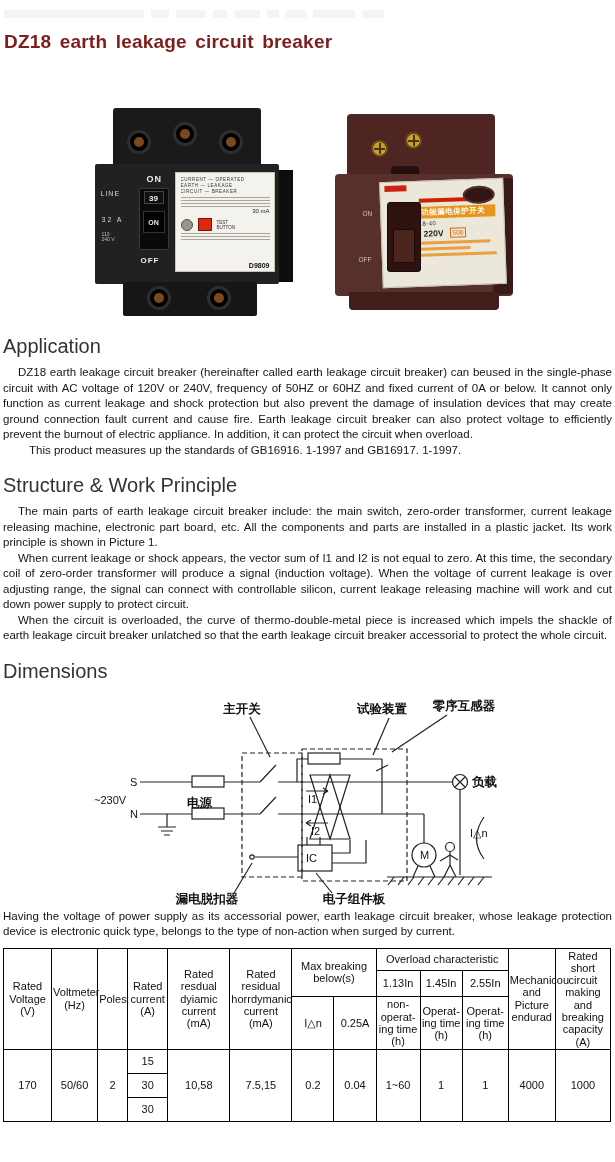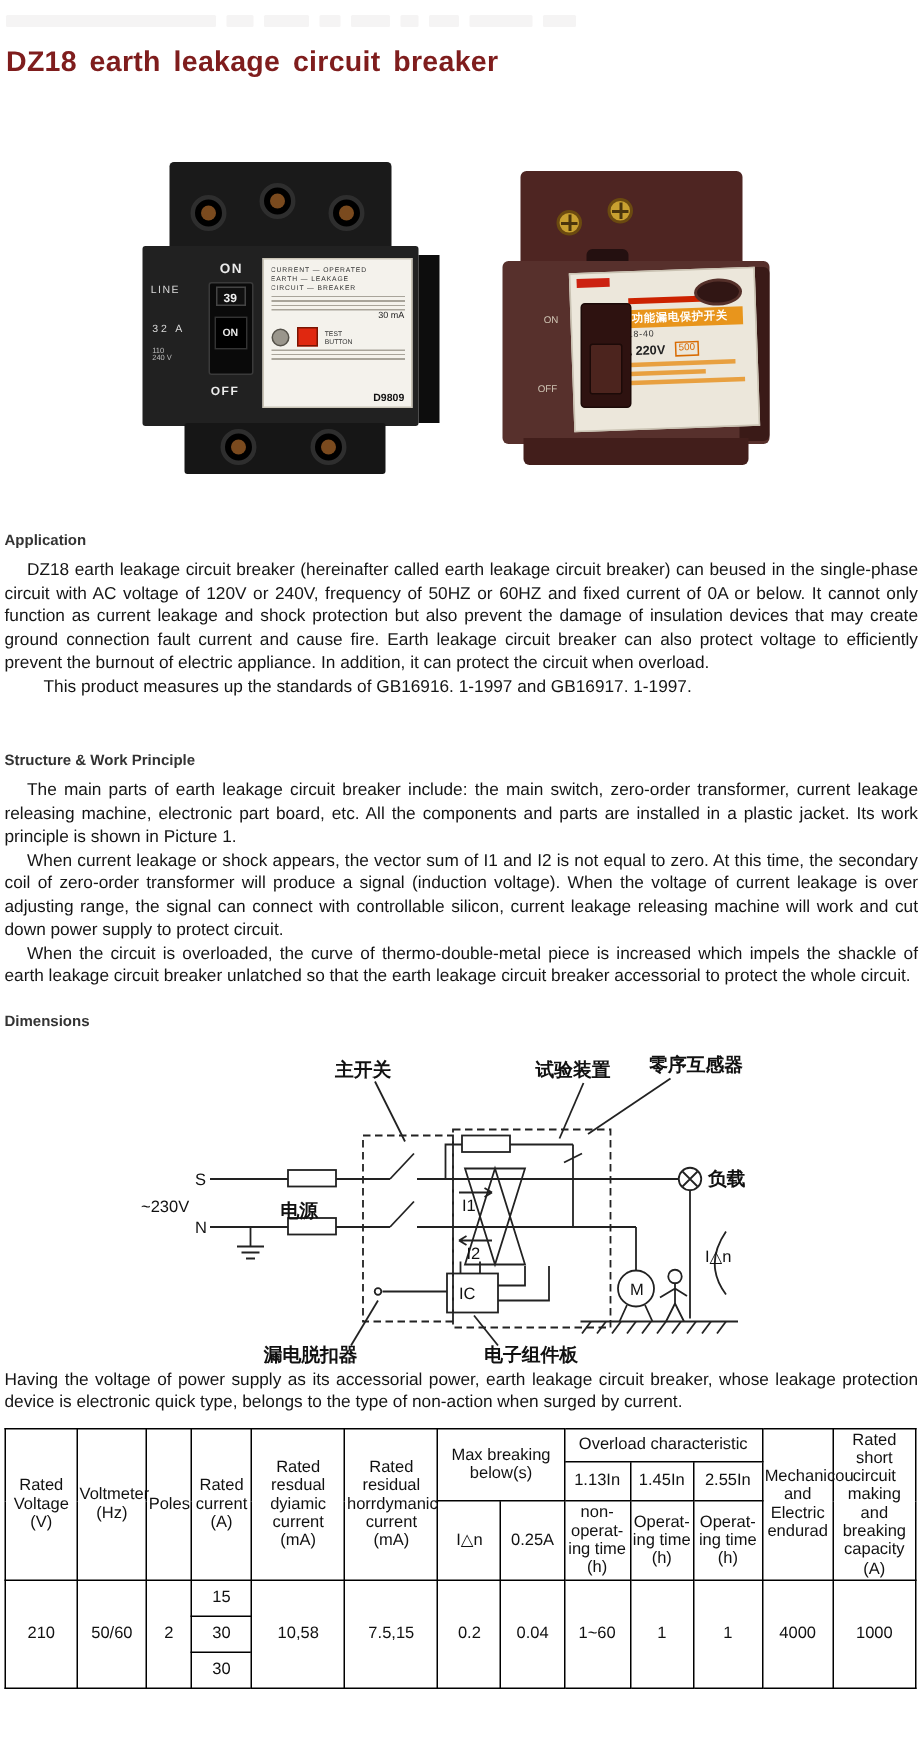--- a/index.html
+++ b/index.html
@@ -62,21 +62,21 @@
   .bkr-badge { font-size:6.5px; color:#d86a00; border:1px solid #d86a00; padding:0 2px; line-height:8px; }
   .bkr-oranges { margin:3px 0 0 20px; }
   .bkr-oranges div { height:3px; background:#e8a040; margin-bottom:3px; }
   .bkr-rocker { position:absolute; left:52px; top:88px; width:34px; height:70px; background:#2e1210; border:1px solid #1c0a08; border-radius:3px; }
   .bkr-handle { position:absolute; left:5px; top:26px; width:22px; height:34px; background:#4c241e; border:1px solid #1c0a08; border-radius:2px; }
   .bkr-on { position:absolute; left:28px; top:96px; color:#cfc4b4; font-size:6.5px; }
   .bkr-off { position:absolute; left:24px; top:142px; color:#cfc4b4; font-size:6.5px; }
   .bkr-bot { position:absolute; left:14px; top:178px; width:150px; height:18px; background:#421e1b; border-radius:0 0 4px 4px; }
 
   
-  .section-heading { font-size:10px; font-weight:700; color:#333; margin:36px 0 7px 3px; }
+  .section-heading { font-size:20px; font-weight:400; color:#333; margin:16px 0 7px 3px; }
   .section-heading.dim { margin-top:16px; }
   p.body-text { margin:0 3px; font-size:11.5px; line-height:15.5px; text-align:justify; color:#151515; }
   .indent1 { text-indent:15px; }
   .indent2 { text-indent:26px; }
 
   
   .diagram-wrap { margin:14px auto 0 auto; width:432px; height:212px; position:relative; }
   svg text { font-family:"Liberation Sans", sans-serif; }
   .cjk { font-weight:bold; font-size:12.5px; fill:#111; }
   .lbl { font-size:11px; fill:#111; }
@@ -319,21 +319,21 @@
 (mA)</td>
     <td rowspan="3">Rated
 residual
 horrdymanic
 current (mA)</td>
     <td colspan="2" rowspan="2">Max breaking
 below(s)</td>
     <td colspan="3">Overload characteristic</td>
     <td rowspan="3">Mechanicou
 and
-Electric
+Picture
 endurad</td>
     <td rowspan="3">Rated
 short
 circuit
 making
 and
 breaking
 capacity
 (A)</td>
   </tr>
@@ -350,21 +350,21 @@
 ing time
 (h)</td>
     <td>Operat-
 ing time
 (h)</td>
     <td>Operat-
 ing time
 (h)</td>
   </tr>
   <tr class="br">
-    <td rowspan="3">210</td>
+    <td rowspan="3">170</td>
     <td rowspan="3">50/60</td>
     <td rowspan="3">2</td>
     <td>15</td>
     <td rowspan="3">10,58</td>
     <td rowspan="3">7.5,15</td>
     <td rowspan="3">0.2</td>
     <td rowspan="3">0.04</td>
     <td rowspan="3">1~60</td>
     <td rowspan="3">1</td>
     <td rowspan="3">1</td>

